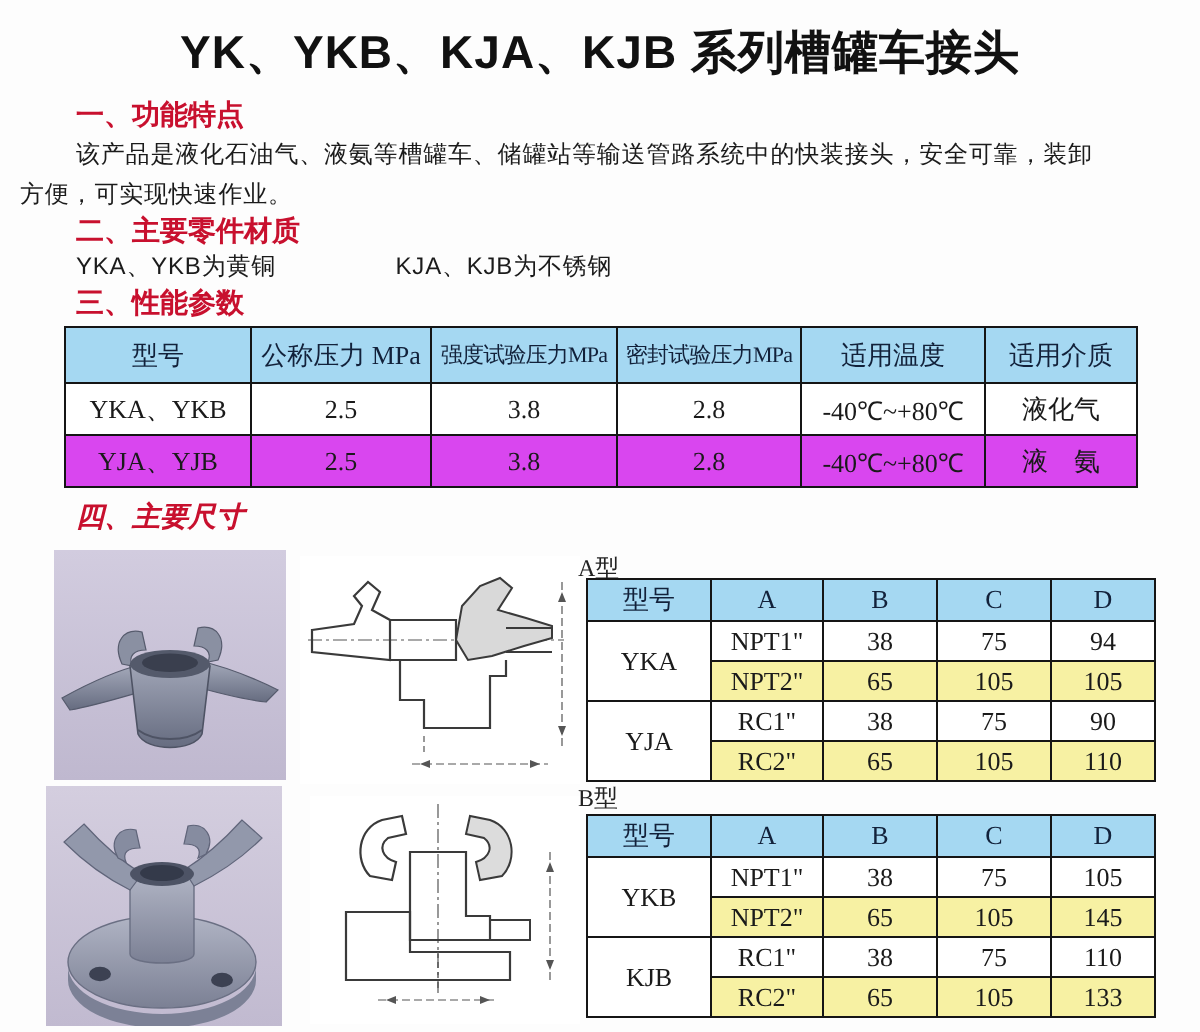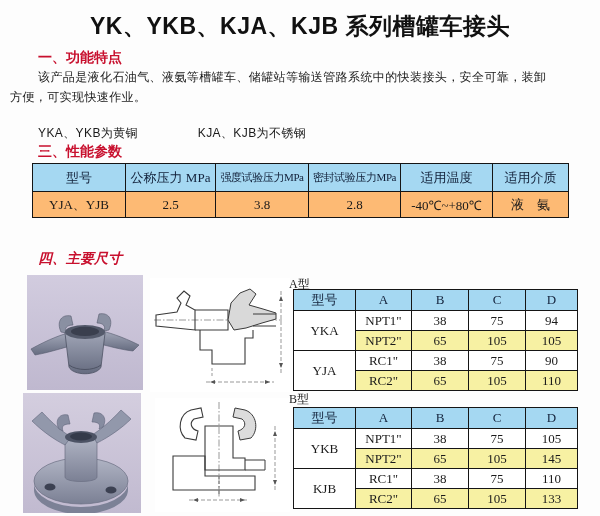--- a/index.html
+++ b/index.html
@@ -14,21 +14,21 @@
   .materials .gap{margin-left:56px;}
 
   table{border-collapse:collapse;table-layout:fixed;text-align:center;
         font-family:"Liberation Serif", serif;}
   th,td{border:1.5px solid #151515;padding:0;overflow:hidden;white-space:nowrap;}
   .perf{position:absolute;left:32px;top:163px;width:536px;font-size:13px;}
   .perf thead tr{height:28px;}
   .perf tbody tr{height:26px;}
   .perf thead th{background:#a5d8f2;font-weight:normal;color:#12213a;}
   .perf th.small{font-size:11px;letter-spacing:-0.4px;}
-  .row-yellow td{background:#fdba74;}
+  .row-yellow td{background:#d946ef;}
   .row-white td{background:#ffffff;}
 
   .dim{position:absolute;width:284px;font-size:13px;background:#fff;}
   .dim thead tr{height:21px;}
   .dim tbody tr{height:20px;}
   .dim thead th{background:#a5d8f2;font-weight:normal;color:#12213a;}
   .dim td.model{background:#ffffff !important;margin-top:14px;}
   .dim tr.sub-yellow td{background:#f7f1a3;}
   .dim-label{position:absolute;font-size:12px;color:#222;
              font-family:"Liberation Serif", serif;}
@@ -38,20 +38,21 @@
 <body>
 
 <div class="page">
 
   <div class="title">YK、YKB、KJA、KJB 系列槽罐车接头</div>
 
   <div class="sec-heading" style="top:49px;">一、功能特点</div>
   <div class="body-line" style="top:69px;left:38px;">该产品是液化石油气、液氨等槽罐车、储罐站等输送管路系统中的快装接头，安全可靠，装卸</div>
   <div class="body-line" style="top:89px;left:10px;">方便，可实现快速作业。</div>
 
+  <div class="sec-heading" style="top:107px;">二、主要零件材质</div>
   <div class="body-line materials" style="top:125px;left:38px;">
     <span>YKA、YKB为黄铜</span>
     <span class="gap">KJA、KJB为不锈钢</span>
   </div>
 
   <div class="sec-heading" style="top:143px;">三、性能参数</div>
 
   <table class="perf">
     <colgroup>
       <col style="width:93px">
@@ -65,20 +66,28 @@
       <tr>
         <th>型号</th>
         <th>公称压力 MPa</th>
         <th class="small">强度试验压力MPa</th>
         <th class="small">密封试验压力MPa</th>
         <th>适用温度</th>
         <th>适用介质</th>
       </tr>
     </thead>
     <tbody>
+      <tr class="row-white">
+        <td>YKA、YKB</td>
+        <td>2.5</td>
+        <td>3.8</td>
+        <td>2.8</td>
+        <td>-40℃~+80℃</td>
+        <td>液化气</td>
+      </tr>
       <tr class="row-yellow">
         <td>YJA、YJB</td>
         <td>2.5</td>
         <td>3.8</td>
         <td>2.8</td>
         <td>-40℃~+80℃</td>
         <td>液　氨</td>
       </tr>
     </tbody>
   </table>

